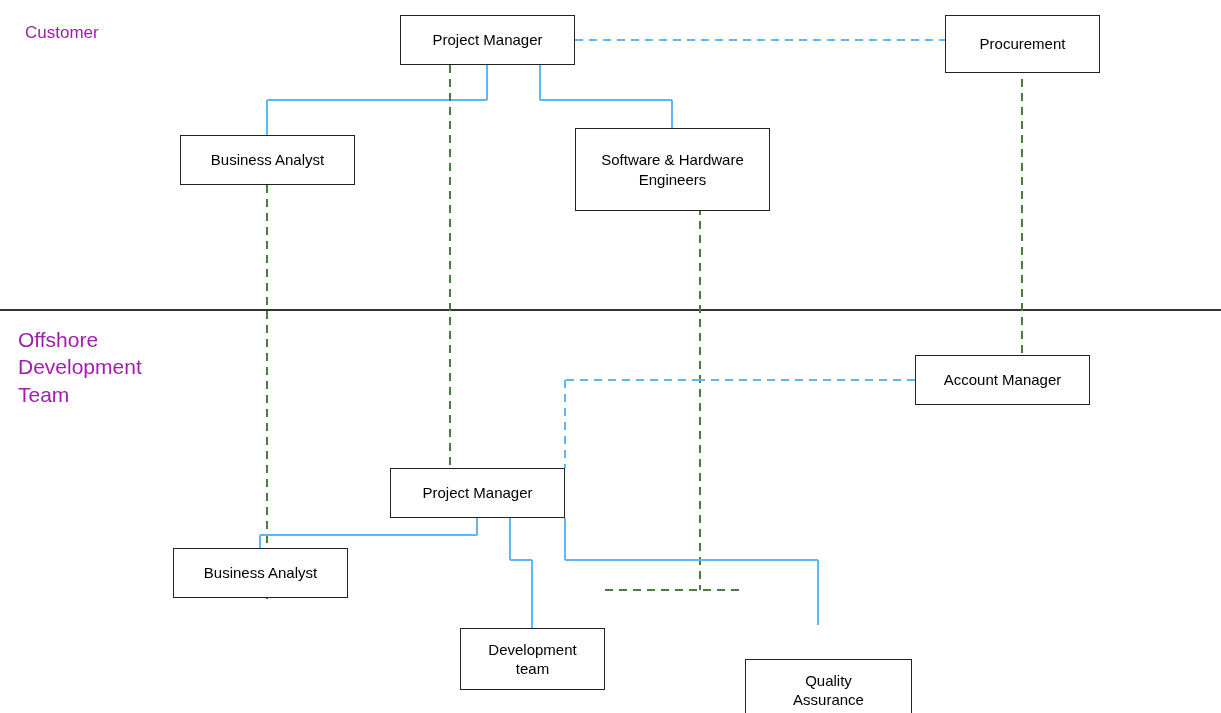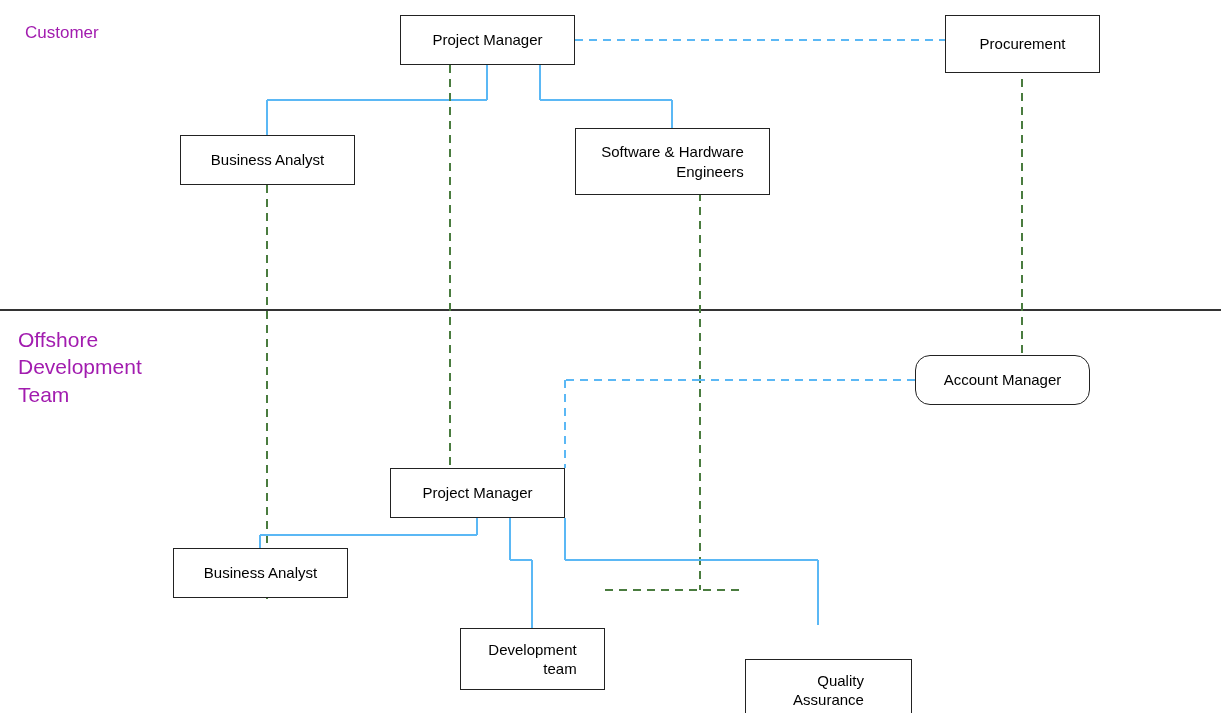--- a/index.html
+++ b/index.html
@@ -17,21 +17,21 @@
       width: 1221px;
       height: 713px;
     }
     .node {
       position: absolute;
       border: 1.5px solid #222;
       background: #fff;
       display: flex;
       align-items: center;
       justify-content: center;
-      text-align: right;
+      text-align: center;
       font-size: 15px;
       line-height: 1.3;
       padding: 4px 8px;
     }
     .label-blue {
       position: absolute;
       color: #a21caf;
       font-size: 17px;
       font-weight: 400;
       line-height: 1.3;
@@ -93,26 +93,26 @@
 </div>
 
 <div class="node" style="left:945px; top:15px; width:155px; height:58px;">
   <span>Procurement</span>
 </div>
 
 <div class="node" style="left:180px; top:135px; width:175px; height:50px;">
   <span>Business Analyst</span>
 </div>
 
-<div class="node" style="left:575px; top:128px; width:195px; height:67px;">
+<div class="node" style="left:575px; top:128px; width:195px; height:83px;">
   <span style="white-space:pre-line;">Software &amp; Hardware
 Engineers</span>
 </div>
 
-<div class="node" style="left:915px; top:355px; width:175px; height:50px;border-radius:15px;">
+<div class="node" style="left:915px; top:355px; width:175px; height:50px;">
   <span>Account Manager</span>
 </div>
 
 <div class="node" style="left:390px; top:468px; width:175px; height:50px;">
   <span>Project Manager</span>
 </div>
 
 <div class="node" style="left:173px; top:548px; width:175px; height:50px;">
   <span>Business Analyst</span>
 </div>

